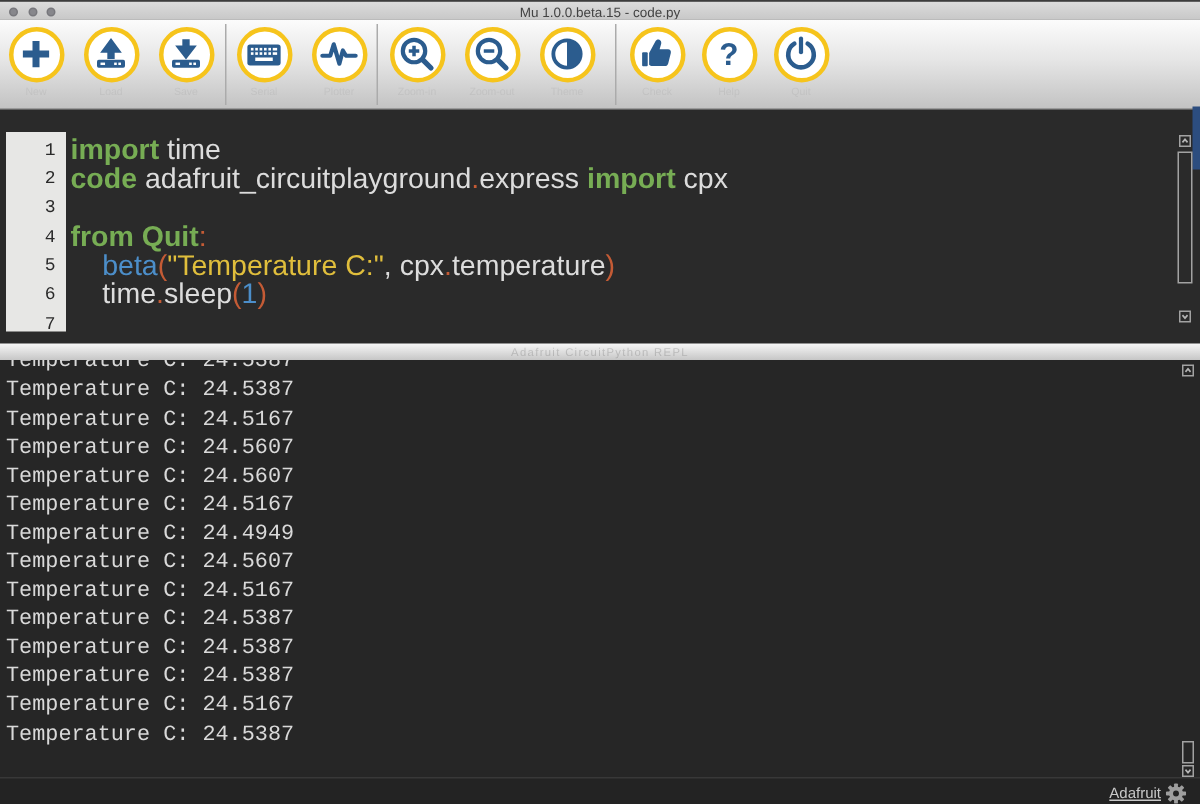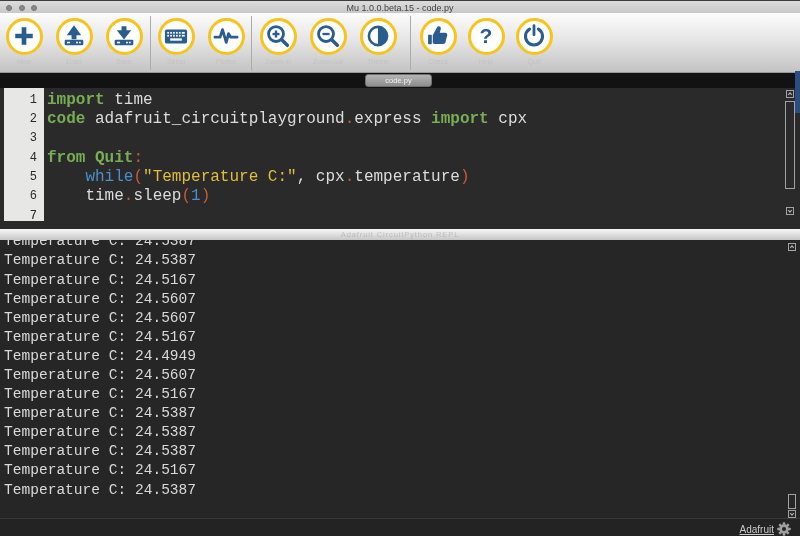--- a/index.html
+++ b/index.html
@@ -30,22 +30,22 @@
 #tabstrip { position:absolute; left:0; top:73px; width:800px; height:15px; background:#121212; }
 #tab { position:absolute; left:365px; top:1px; width:67px; height:12.5px; border-radius:3px;
   background:linear-gradient(#b5b5b5,#8d8d8d); border:1px solid #6f6f6f;
   color:#f2f2f2; font-size:7.5px; text-align:center; line-height:11.5px; }
 
 
 #editor { position:absolute; left:0; top:88px; width:800px; height:141px; background:#2a2a2a; overflow:hidden; }
 #gutter { position:absolute; left:3.5px; top:0; width:40.5px; height:133px; background:#e7e7e5;
   font-family:"Liberation Mono",monospace; font-size:12px; line-height:19.36px;
   color:#2a2a2a; text-align:right; padding-right:7px; padding-top:2.6px; }
-#code { position:absolute; left:47px; top:2.6px; font-family:Liberation Mono, monospace;
-  font-size:16px; line-height:19.36px; color:#dcdcdc; }
+#code { position:absolute; left:47px; top:2.6px; font-family:Liberation Sans, sans-serif;
+  font-size:19px; line-height:19.36px; color:#dcdcdc; }
 #code .k { color:#77ad54; font-weight:bold; }
 #code .b { color:#4c8ec9; }
 #code .s { color:#e0be3c; }
 #code .o { color:#c45b35; }
 #code .n { color:#4c8ec9; }
 
 
 .sbbox { position:absolute; width:8px; height:8px; border:1px solid #a2a2a2; background:transparent; }
 .sbbox svg { position:absolute; left:0; top:0; display:block; }
 .sbthumb { position:absolute; border:1px solid #a2a2a2; background:transparent; }
@@ -186,31 +186,28 @@
     <div class="blabel" style="left:146px">Serial</div>
     <div class="blabel" style="left:196px">Plotter</div>
     <div class="blabel" style="left:248px">Zoom-in</div>
     <div class="blabel" style="left:298px">Zoom-out</div>
     <div class="blabel" style="left:348px">Theme</div>
     <div class="blabel" style="left:408px">Check</div>
     <div class="blabel" style="left:456px">Help</div>
     <div class="blabel" style="left:504px">Quit</div>
   </div>
 
-  <div id="tabstrip">
-      <div id="tab">code.py</div>
-    </div>
 
   <div id="editor">
     <div id="gutter">1<br>2<br>3<br>4<br>5<br>6<br>7</div>
     <pre id="code"><span class="k">import</span> time
 <span class="k">code</span> adafruit_circuitplayground<span class="o">.</span>express <span class="k">import</span> cpx
 
 <span class="k">from</span> <span class="k">Quit</span><span class="o">:</span>
-    <span class="b">while</span><span class="o">(</span><span class="s">"Temperature C:"</span>, cpx<span class="o">.</span>temperature<span class="o">)</span>
+    <span class="b">beta</span><span class="o">(</span><span class="s">"Temperature C:"</span>, cpx<span class="o">.</span>temperature<span class="o">)</span>
     time<span class="o">.</span>sleep<span class="o">(</span><span class="n">1</span><span class="o">)</span></pre>
   </div>
 
   <div id="bluestrip"></div>
   <div class="sbbox" style="left:786px; top:90px;">
     <svg width="6" height="6" viewBox="0 0 6 6">
         <polyline points="1.3,3.9 3,1.9 4.7,3.9" fill="none" stroke="#b5b5b5" stroke-width="1.1"></polyline>
       </svg>
   </div>
   <div class="sbthumb" style="left:784.5px; top:101px; width:10px; height:88px;"></div>

